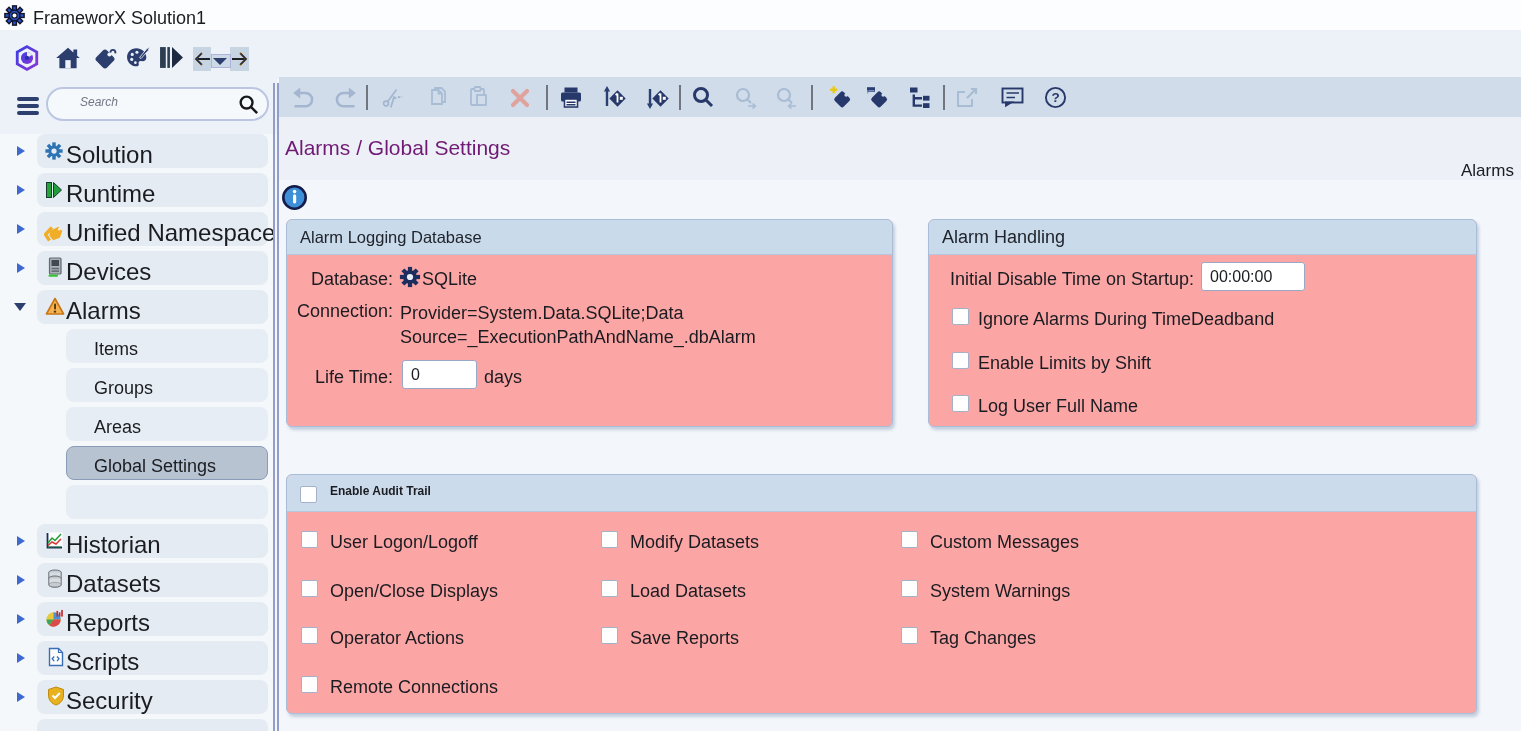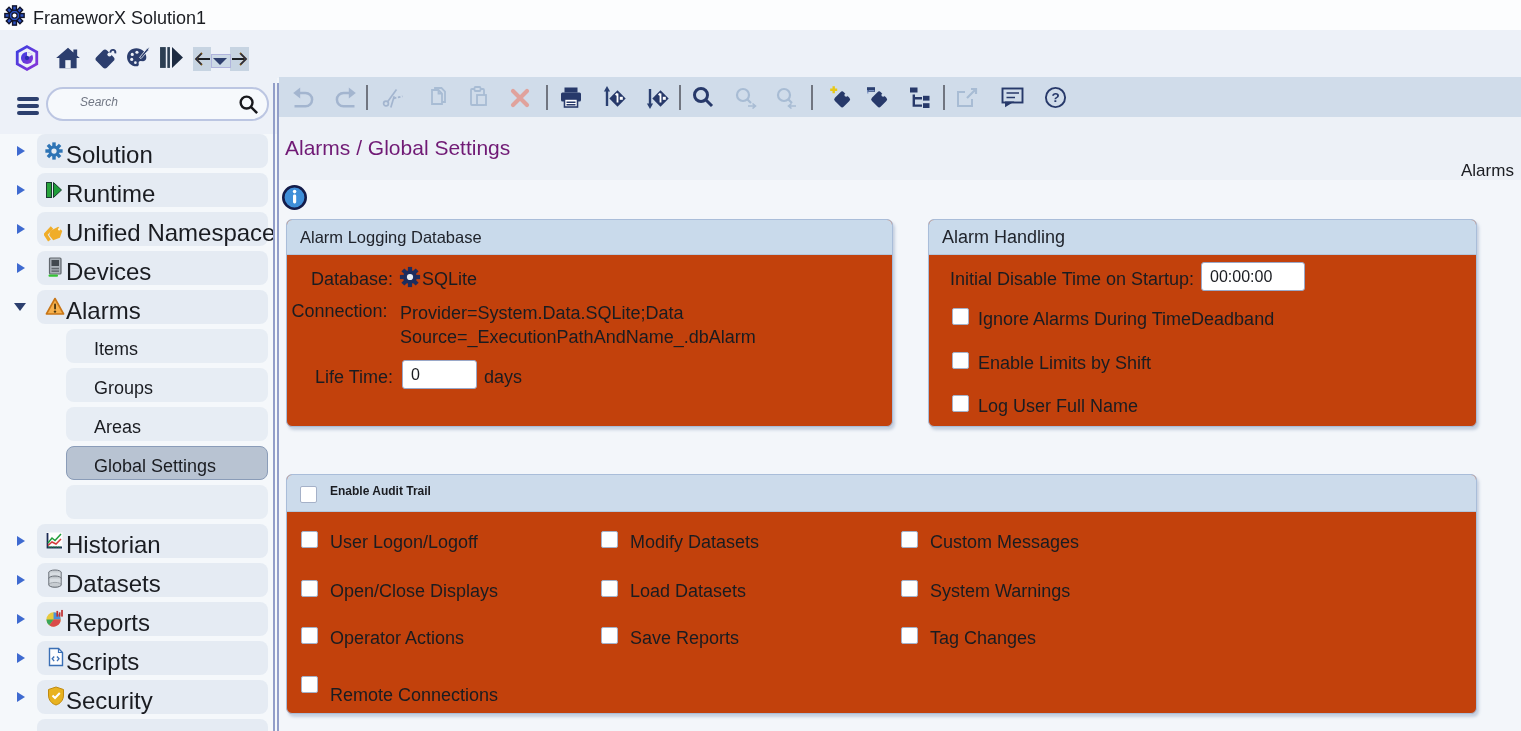--- a/index.html
+++ b/index.html
@@ -18,21 +18,21 @@
   .ticon { position:absolute; left:45px; }
   .arrow-r { position:absolute; left:17px; width:0; height:0; border-top:5px solid transparent; border-bottom:5px solid transparent; border-left:8px solid #3e6ad0; }
   .arrow-d { position:absolute; left:14px; width:0; height:0; border-left:6px solid transparent; border-right:6px solid transparent; border-top:8px solid #2c3f6e; }
   #vdiv { position:absolute; left:273px; top:83px; width:1.5px; height:648px; background:#929ec9; }
   #vdiv2 { position:absolute; left:277px; top:83px; width:1.5px; height:648px; background:#929ec9; }
   #toolbar { position:absolute; left:279px; top:77px; width:1242px; height:40px; background:#d0dcea; }
   #band { position:absolute; left:279px; top:117px; width:1242px; height:63px; background:#edf1f7; }
   #content { position:absolute; left:279px; top:180px; width:1242px; height:551px; background:#f3f6fa; }
   #heading { position:absolute; left:285px; top:136px; font-size:21px; color:#701a75; }
   #alarms-right { position:absolute; left:1461px; top:161px; font-size:17px; color:#1a1c21; }
-  .panel { position:absolute; background:#c2410c; border:1px solid #a9bdd9; border-radius:6px; box-shadow:2px 3px 3px rgba(140,160,190,0.45); }
+  .panel { position:absolute; background:#fca5a5; border:1px solid #a9bdd9; border-radius:6px; box-shadow:2px 3px 3px rgba(140,160,190,0.45); }
   .phead { position:absolute; left:0; top:0; width:100%; height:35px; background:#c9daeb; border-radius:5px 5px 0 0; border-bottom:1px solid #b3c6dd; }
   .phead-text { font-size:17.5px; color:#20242c; line-height:35px; padding-left:13px; }
   .lbl { position:absolute; font-size:18px; color:#1a1c21; }
   .cb { position:absolute; width:17px; height:17px; background:#fff; border:1px solid #a5b1c8; border-radius:2px; }
   .tbox { position:absolute; background:#fff; border:1px solid #9aa8c8; border-radius:3px; font-size:16px; color:#1a1c21; }
 </style>
 </head>
 <body>
 <div id="titlebar">
   <svg class="abs" style="left:4px;top:5px" width="21" height="21" viewBox="0 0 24 24">
@@ -405,21 +405,21 @@
           <rect x="-2.3" y="-11" width="4.6" height="5" transform="rotate(45)"></rect>
           <rect x="-2.3" y="6" width="4.6" height="5" transform="rotate(45)"></rect>
           <rect x="-11" y="-2.3" width="5" height="4.6" transform="rotate(45)"></rect>
           <rect x="6" y="-2.3" width="5" height="4.6" transform="rotate(45)"></rect>
         </g>
       </g>
       <circle r="3.4" fill="#e7eef5"></circle>
     </g>
   </svg>
 <div class="lbl" style="left:422px;top:269px;">SQLite</div>
-<div class="lbl" style="left:286px;top:301px;width:107px;text-align:center;">Connection:</div>
+<div class="lbl" style="left:286px;top:301px;width:107px;text-align:right;">Connection:</div>
 <div class="lbl" style="left:400px;top:301px;line-height:24px;">Provider=System.Data.SQLite;Data<br>Source=_ExecutionPathAndName_.dbAlarm</div>
 <div class="lbl" style="left:286px;top:367px;width:107px;text-align:right;">Life Time:</div>
 <div class="tbox" style="left:402px;top:360px;width:75px;height:29px;line-height:27px;padding-left:8px;">0</div>
 <div class="lbl" style="left:484px;top:367px;">days</div>
 
 <div class="panel" style="left:928px;top:219px;width:549px;height:208px;">
   <div class="phead">
       <div class="phead-text" style="font-size:18px;">Alarm Handling</div>
     </div>
 </div>
@@ -437,21 +437,21 @@
 </div>
 <div class="cb" style="left:300px;top:486px;"></div>
 <div class="lbl" style="left:330px;top:484px;font-weight:bold;font-size:12px;">Enable Audit Trail</div>
 <div class="cb" style="left:301px;top:531px;"></div>
 <div class="lbl" style="left:330px;top:532px;">User Logon/Logoff</div>
 <div class="cb" style="left:301px;top:580px;"></div>
 <div class="lbl" style="left:330px;top:581px;">Open/Close Displays</div>
 <div class="cb" style="left:301px;top:627px;"></div>
 <div class="lbl" style="left:330px;top:628px;">Operator Actions</div>
 <div class="cb" style="left:301px;top:676px;"></div>
-<div class="lbl" style="left:330px;top:677px;margin-top:8px;">Remote Connections</div>
+<div class="lbl" style="left:330px;top:677px;">Remote Connections</div>
 <div class="cb" style="left:601px;top:531px;"></div>
 <div class="lbl" style="left:630px;top:532px;">Modify Datasets</div>
 <div class="cb" style="left:601px;top:580px;"></div>
 <div class="lbl" style="left:630px;top:581px;">Load Datasets</div>
 <div class="cb" style="left:601px;top:627px;"></div>
 <div class="lbl" style="left:630px;top:628px;">Save Reports</div>
 <div class="cb" style="left:901px;top:531px;"></div>
 <div class="lbl" style="left:930px;top:532px;">Custom Messages</div>
 <div class="cb" style="left:901px;top:580px;"></div>
 <div class="lbl" style="left:930px;top:581px;">System Warnings</div>

